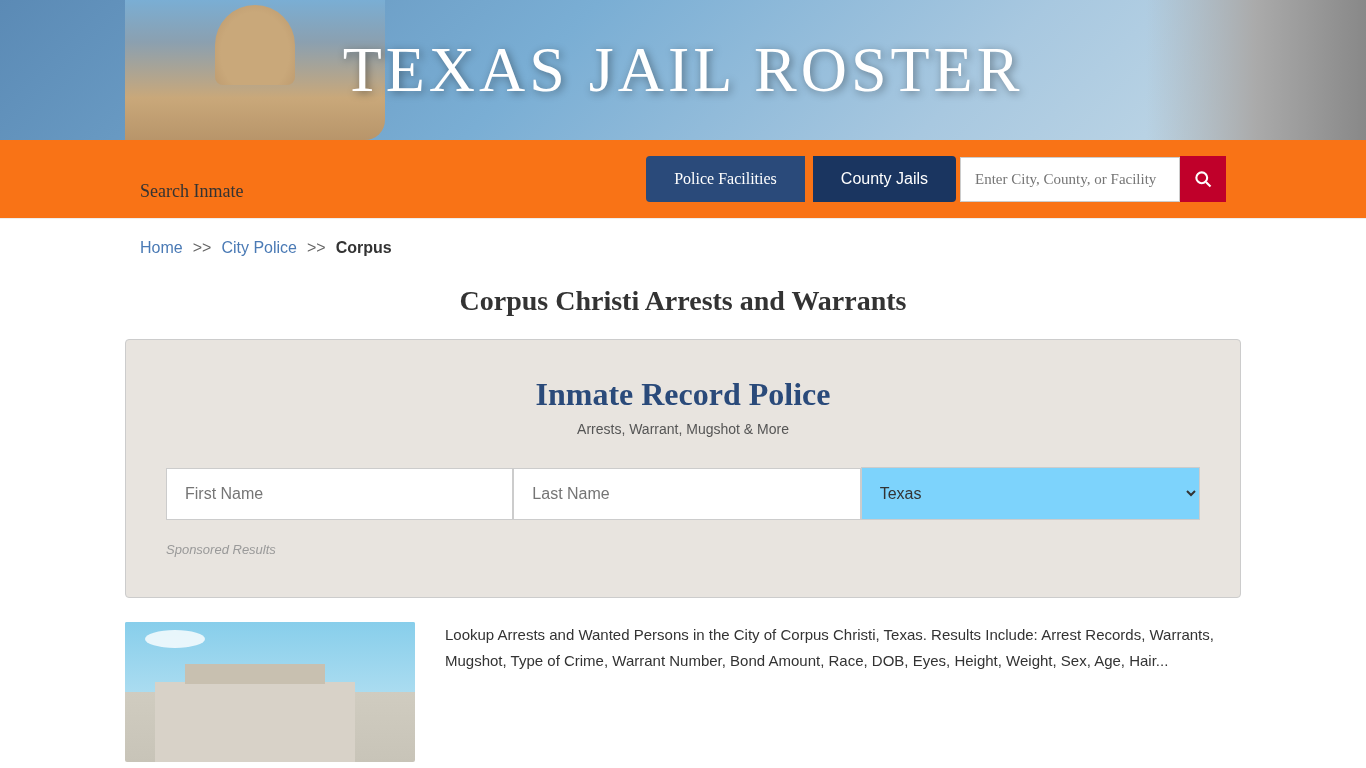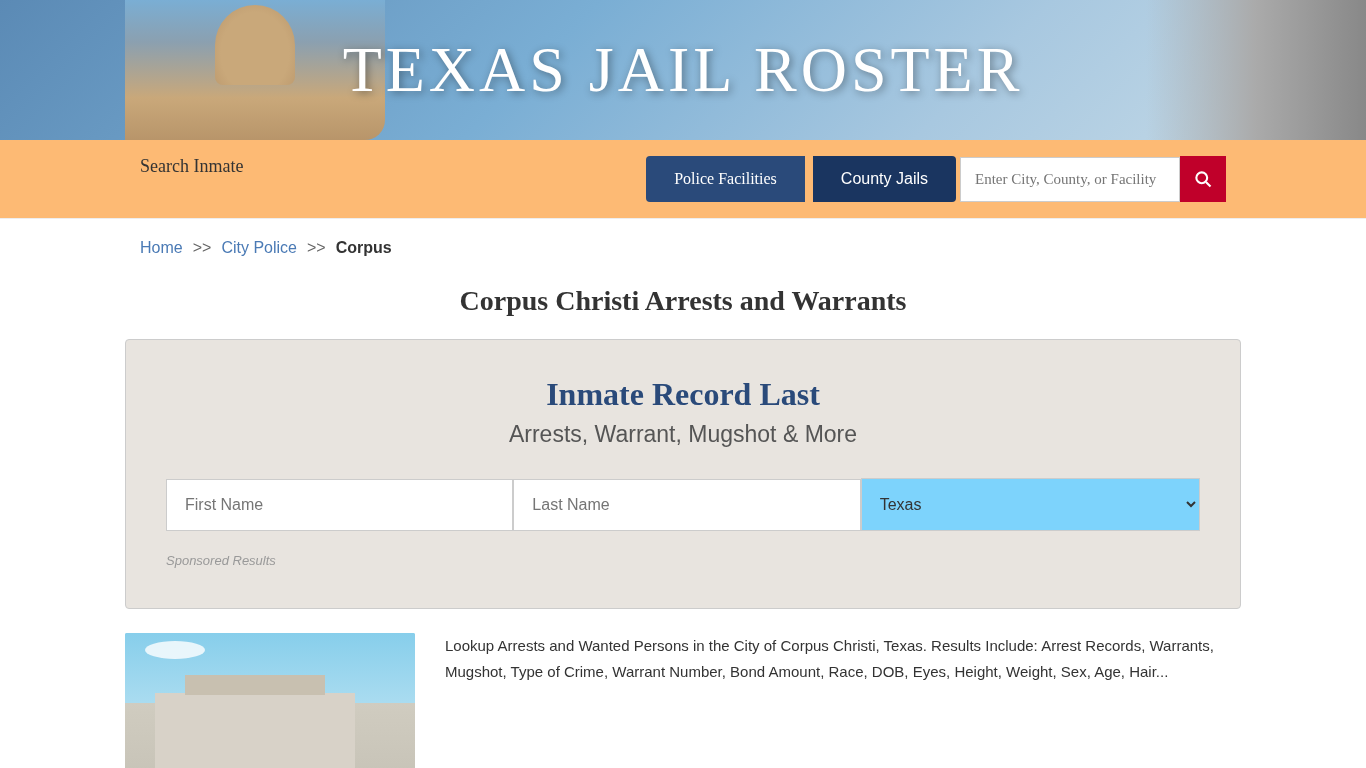--- a/index.html
+++ b/index.html
@@ -51,23 +51,23 @@
       color: #fff;
       text-shadow: 2px 2px 8px rgba(0,0,0,0.4);
       letter-spacing: 4px;
       z-index: 2;
       text-transform: uppercase;
     }
 
     
     #nav-bar {
       display: flex;
-      align-items: flex-start;
+      align-items: flex-end;
       padding: 16px 140px;
-      background: #fdba74;
+      background: #f97316;
       border-bottom: 1px solid #eee;
     }
     #nav-bar .search-inmate-label {
       font-size: 18px;
       color: #333;
       font-family: Georgia, serif;
       flex: 1;
     }
     #nav-bar .nav-buttons {
       display: flex;
@@ -167,21 +167,21 @@
     #record-check-box .box-title {
       text-align: center;
       font-size: 32px;
       font-weight: bold;
       color: #2a4a7a;
       font-family: Georgia, serif;
       margin-bottom: 8px;
     }
     #record-check-box .box-subtitle {
       text-align: center;
-      font-size: 23px;
+      font-size: 14px;
       color: #555;
       font-family: Arial, sans-serif;
       margin-bottom: 30px;
     }
     #record-check-box .search-row {
       display: flex;
       gap: 0;
       align-items: center;
     }
     #record-check-box .first-name-input,
@@ -318,21 +318,21 @@
   <a href="#">City Police</a>
   <span class="sep">&gt;&gt;</span>
   <span class="current">Corpus</span>
 </div>
 
 <div id="page-title-wrap">
   <h1>Corpus Christi Arrests and Warrants</h1>
 </div>
 
 <div id="record-check-box">
-  <div class="box-title">Inmate Record Last</div>
+  <div class="box-title">Inmate Record Police</div>
   <div class="box-subtitle">Arrests, Warrant, Mugshot &amp; More</div>
   <div class="search-row">
     <input class="first-name-input" type="text" placeholder="First Name" style="">
     <input class="last-name-input" type="text" placeholder="Last Name" style="">
     <select class="state-select"><option value="Alabama">Alabama</option><option value="Alaska">Alaska</option><option value="Arizona">Arizona</option><option value="Arkansas">Arkansas</option><option value="California">California</option><option value="Colorado">Colorado</option><option value="Connecticut">Connecticut</option><option value="Delaware">Delaware</option><option value="Florida">Florida</option><option value="Georgia">Georgia</option><option value="Hawaii">Hawaii</option><option value="Idaho">Idaho</option><option value="Illinois">Illinois</option><option value="Indiana">Indiana</option><option value="Iowa">Iowa</option><option value="Kansas">Kansas</option><option value="Kentucky">Kentucky</option><option value="Louisiana">Louisiana</option><option value="Maine">Maine</option><option value="Maryland">Maryland</option><option value="Massachusetts">Massachusetts</option><option value="Michigan">Michigan</option><option value="Minnesota">Minnesota</option><option value="Mississippi">Mississippi</option><option value="Missouri">Missouri</option><option value="Montana">Montana</option><option value="Nebraska">Nebraska</option><option value="Nevada">Nevada</option><option value="New Hampshire">New Hampshire</option><option value="New Jersey">New Jersey</option><option value="New Mexico">New Mexico</option><option value="New York">New York</option><option value="North Carolina">North Carolina</option><option value="North Dakota">North Dakota</option><option value="Ohio">Ohio</option><option value="Oklahoma">Oklahoma</option><option value="Oregon">Oregon</option><option value="Pennsylvania">Pennsylvania</option><option value="Rhode Island">Rhode Island</option><option value="South Carolina">South Carolina</option><option value="South Dakota">South Dakota</option><option value="Tennessee">Tennessee</option><option value="Texas" selected="">Texas</option><option value="Utah">Utah</option><option value="Vermont">Vermont</option><option value="Virginia">Virginia</option><option value="Washington">Washington</option><option value="West Virginia">West Virginia</option><option value="Wisconsin">Wisconsin</option><option value="Wyoming">Wyoming</option></select>
   </div>
   <div class="sponsored-label">Sponsored Results</div>
 </div>
 
 <div id="bottom-content">

